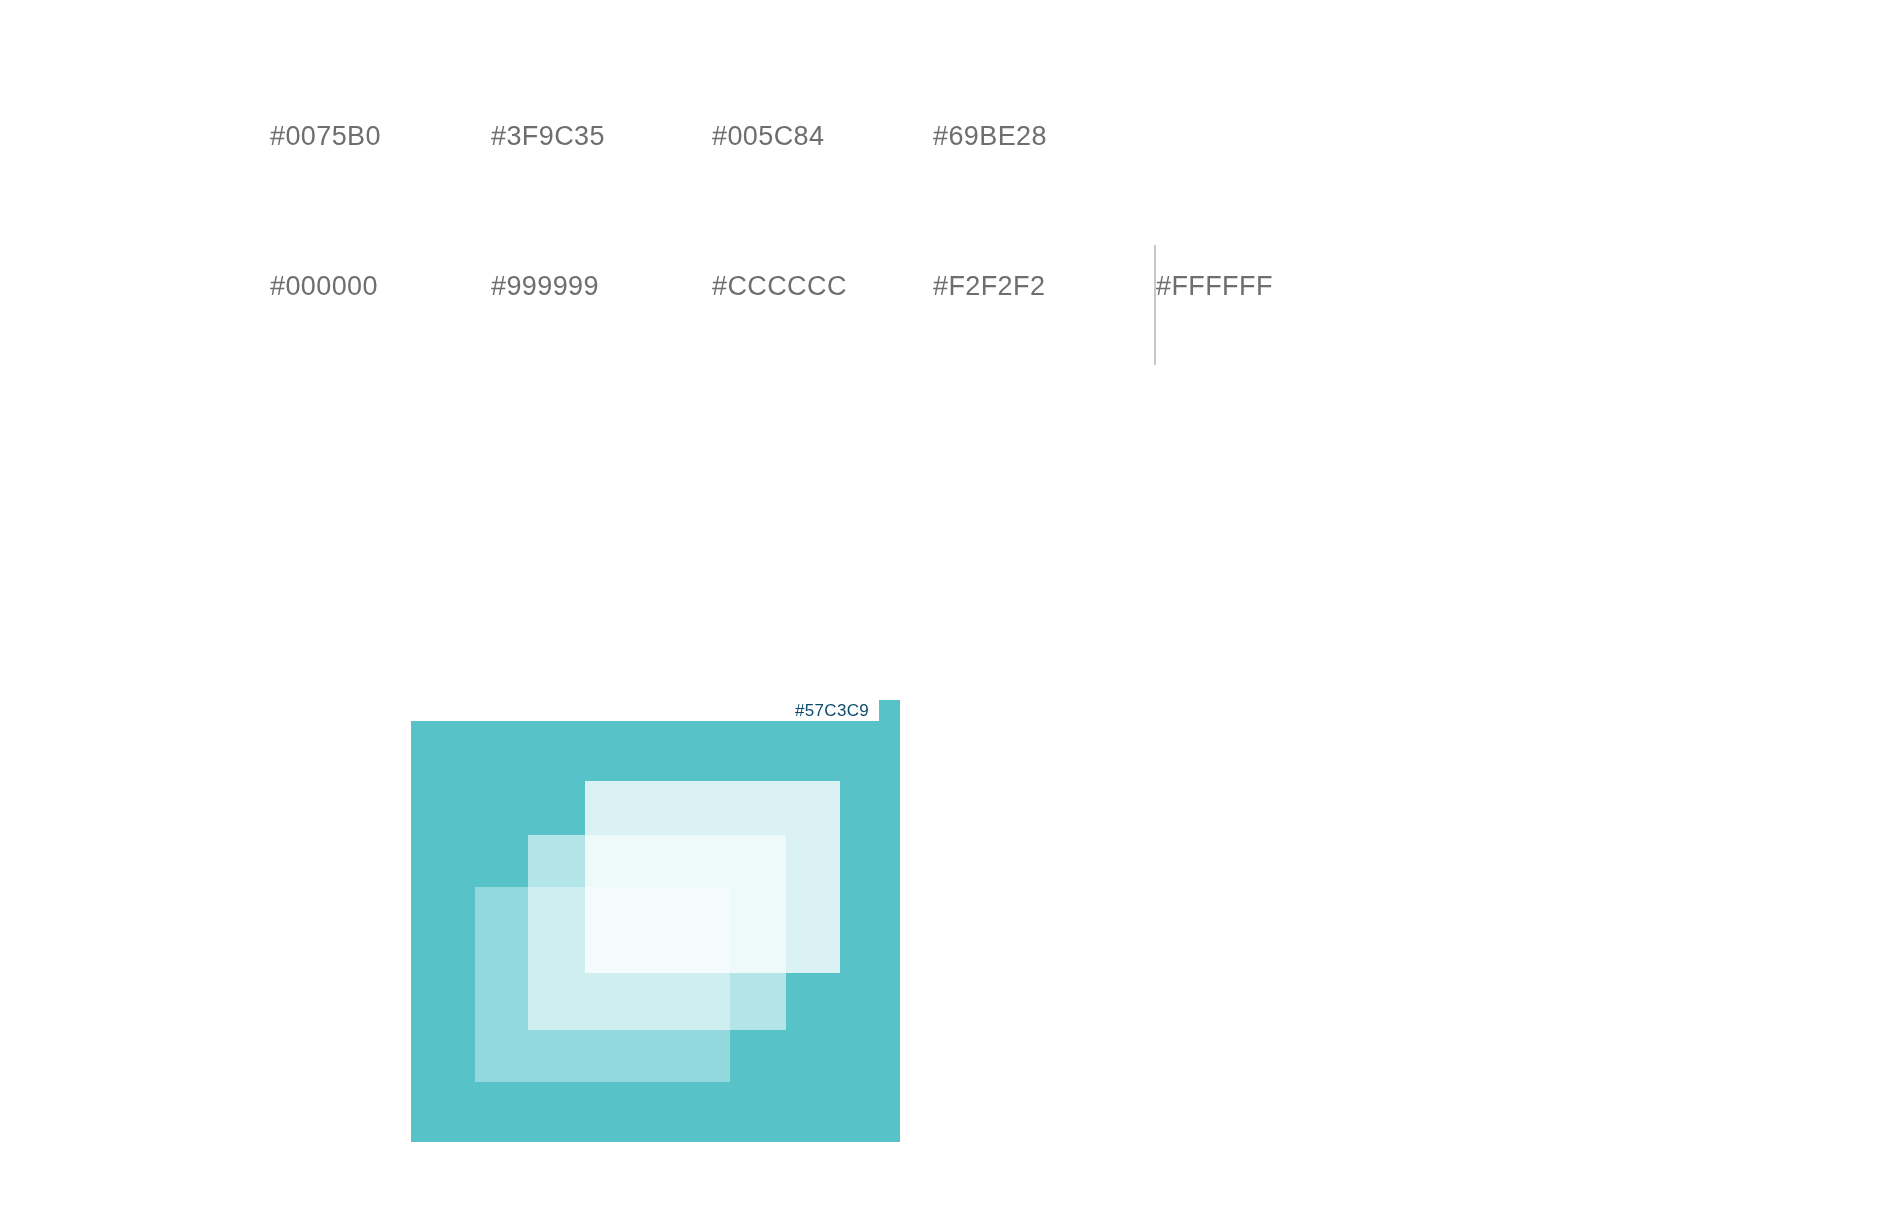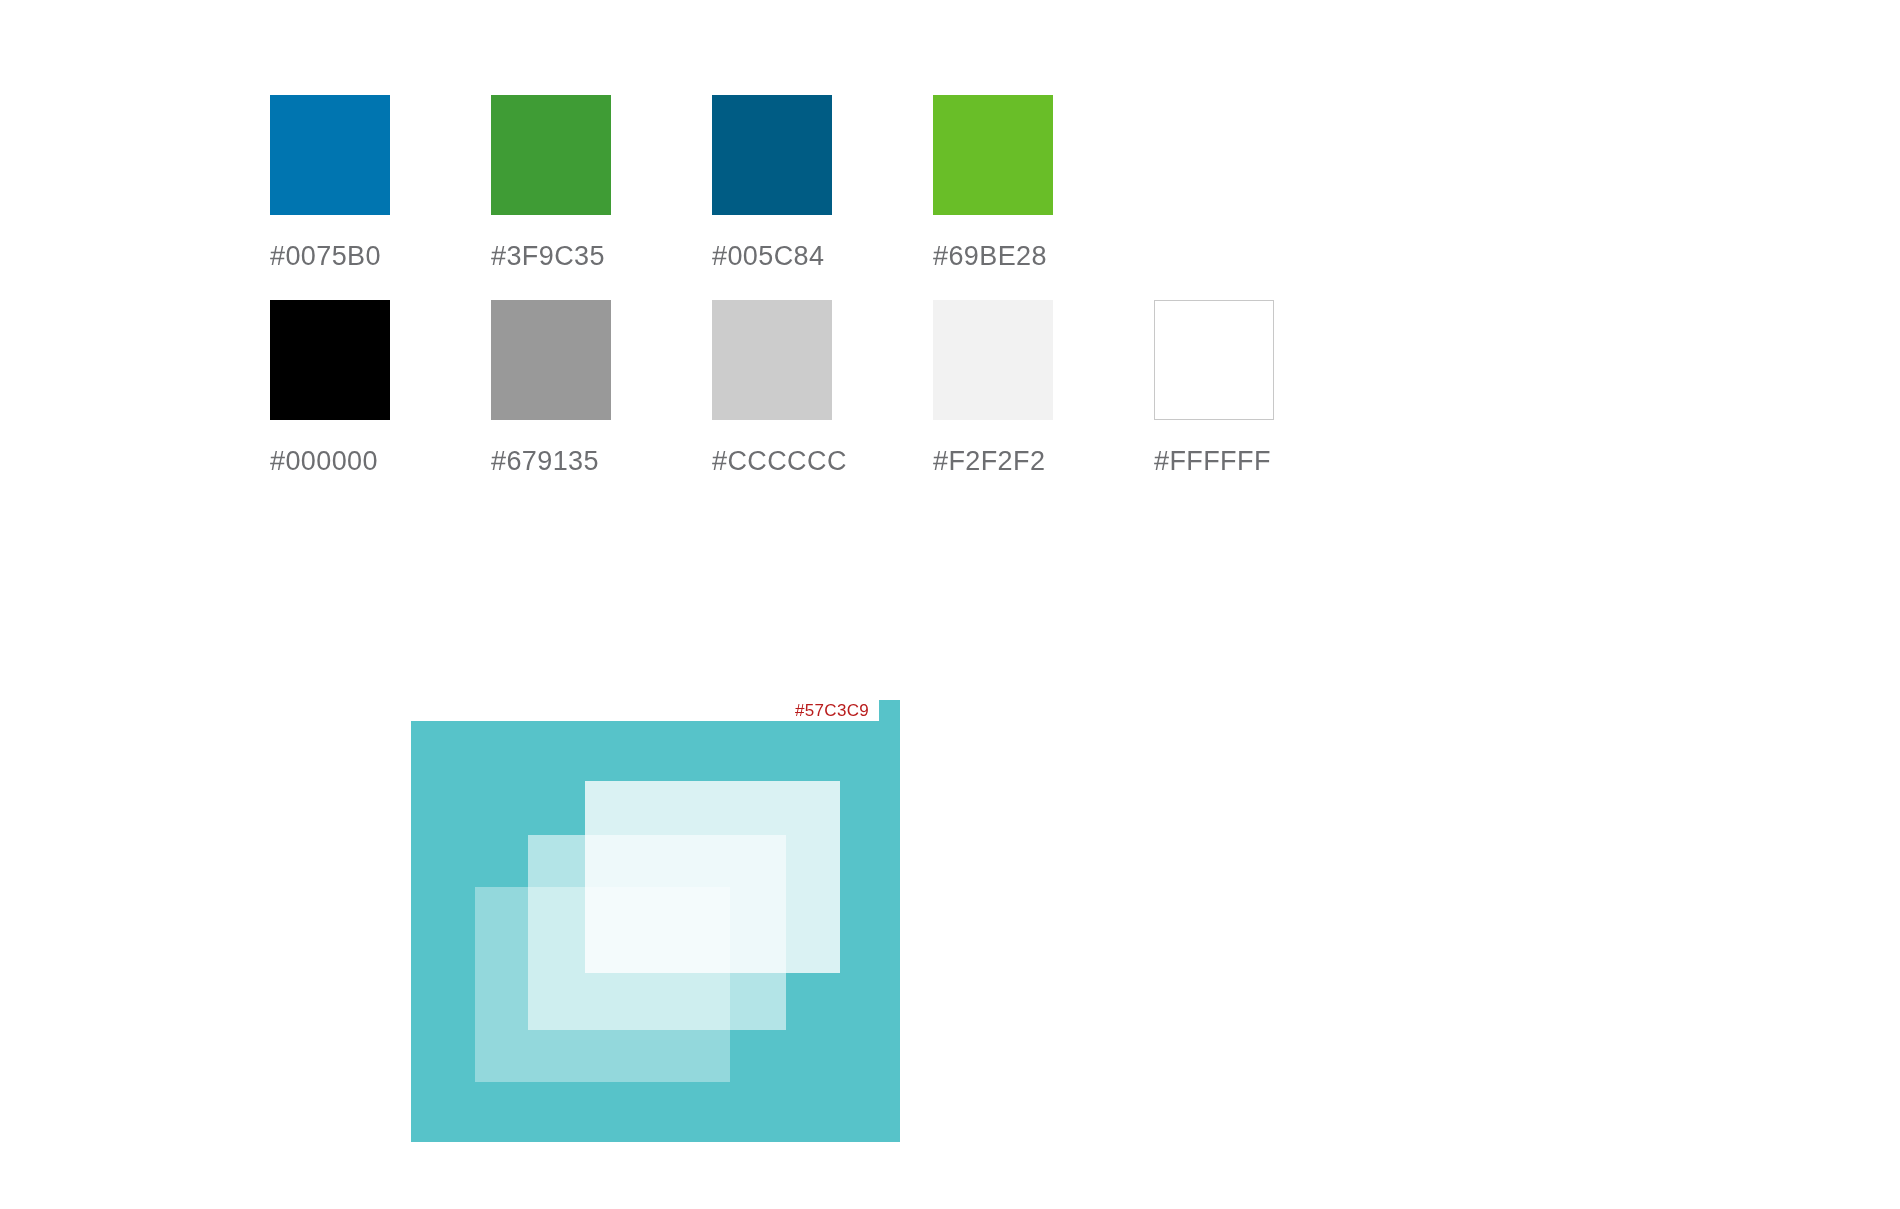--- a/index.html
+++ b/index.html
@@ -26,21 +26,21 @@
     gap: 120px;
   }
   .swatch-row + .swatch-row {
     margin-top: 30px;
     justify-content: flex-end;
   }
 
   .swatch-cell {
     width: 101px;
     display: flex;
-    flex-direction: column;
+    flex-direction: row;
     align-items: flex-start;
   }
 
   .swatch-chip {
     width: 120px;
     height: 120px;
     box-sizing: border-box;
   }
   .swatch-chip.bordered {
     border: 1px solid #c8c8c8;
@@ -71,21 +71,21 @@
   .comp-header {
     height: 21px;
     display: flex;
     align-items: center;
     justify-content: flex-end;
     gap: 10px;
   }
   .comp-hex {
     font-size: 17px;
     line-height: 1;
-    color: #b91c1c;
+    color: #0c4a6e;
     letter-spacing: 0.3px;
     white-space: nowrap;
   }
   .comp-hex-chip {
     width: 21px;
     height: 21px;
   }
 
   .comp-canvas {
     position: relative;
@@ -144,21 +144,21 @@
     </div>
   </div>
 
   <div class="swatch-row">
     <div class="swatch-cell">
       <div class="swatch-chip" style="background:#000000"></div>
       <div class="swatch-label">#000000</div>
     </div>
     <div class="swatch-cell">
       <div class="swatch-chip" style="background:#999999"></div>
-      <div class="swatch-label">#679135</div>
+      <div class="swatch-label">#999999</div>
     </div>
     <div class="swatch-cell">
       <div class="swatch-chip" style="background:#CCCCCC"></div>
       <div class="swatch-label">#CCCCCC</div>
     </div>
     <div class="swatch-cell">
       <div class="swatch-chip" style="background:#F2F2F2"></div>
       <div class="swatch-label">#F2F2F2</div>
     </div>
     <div class="swatch-cell">

